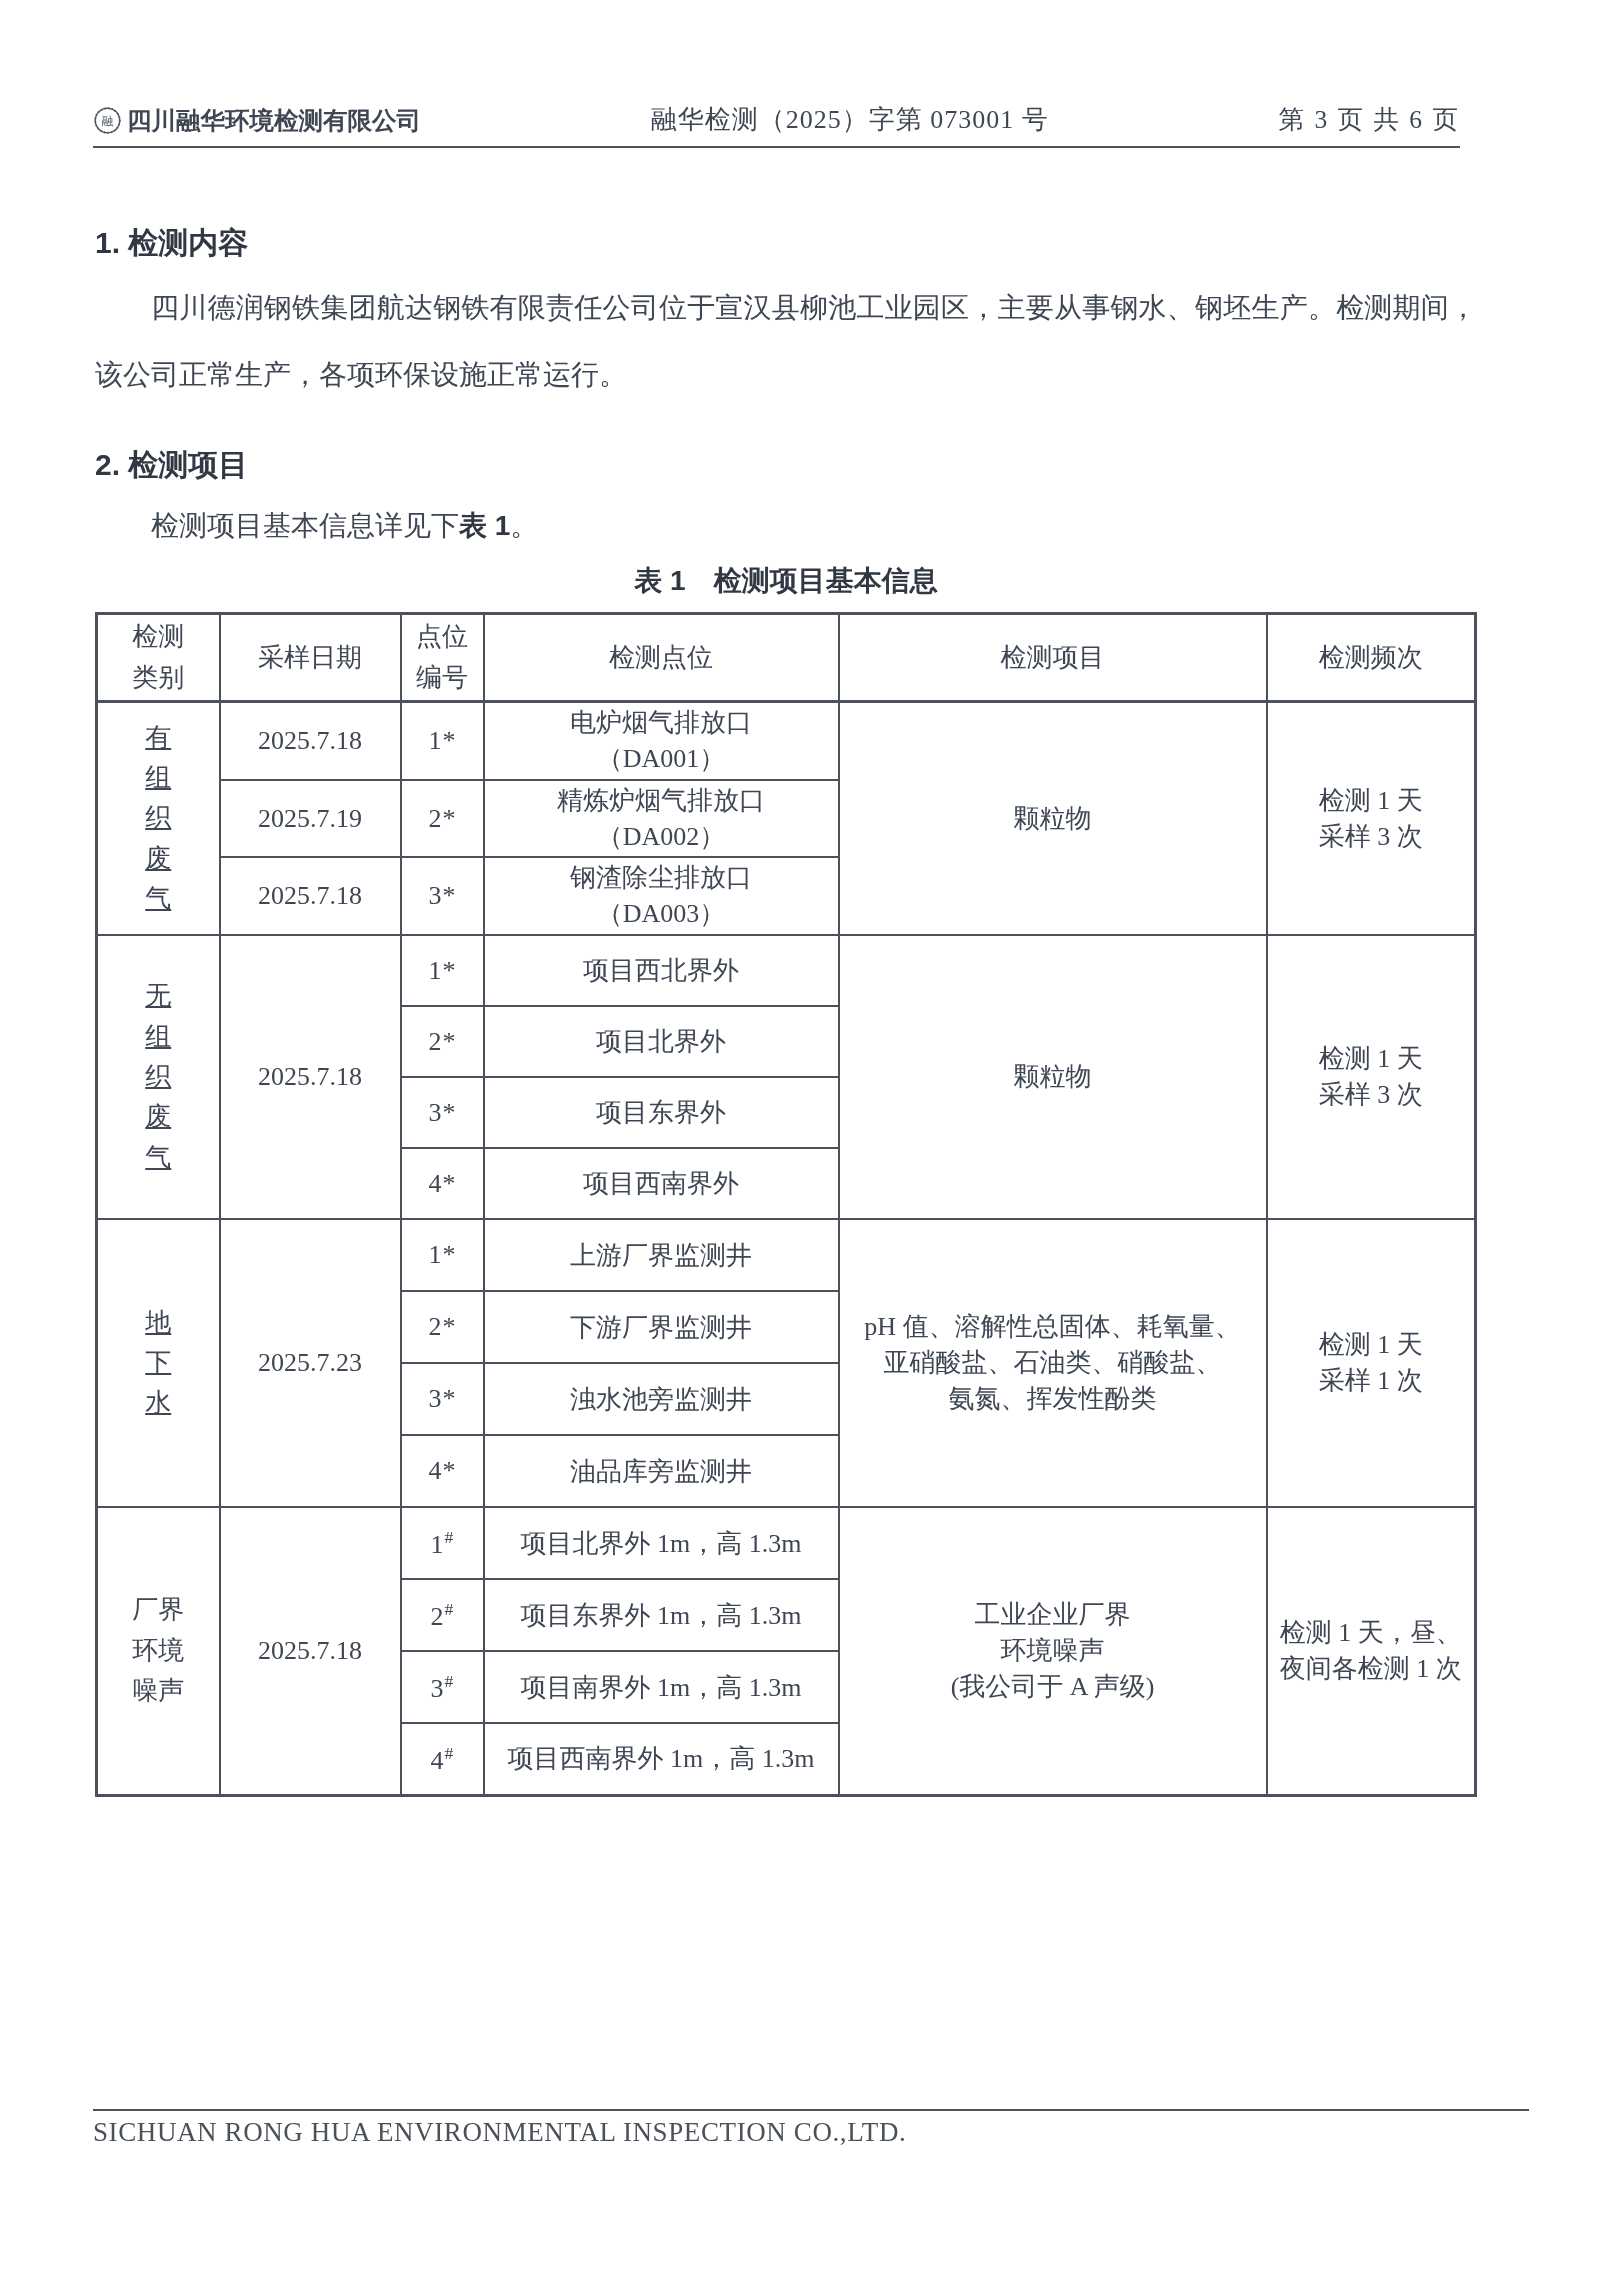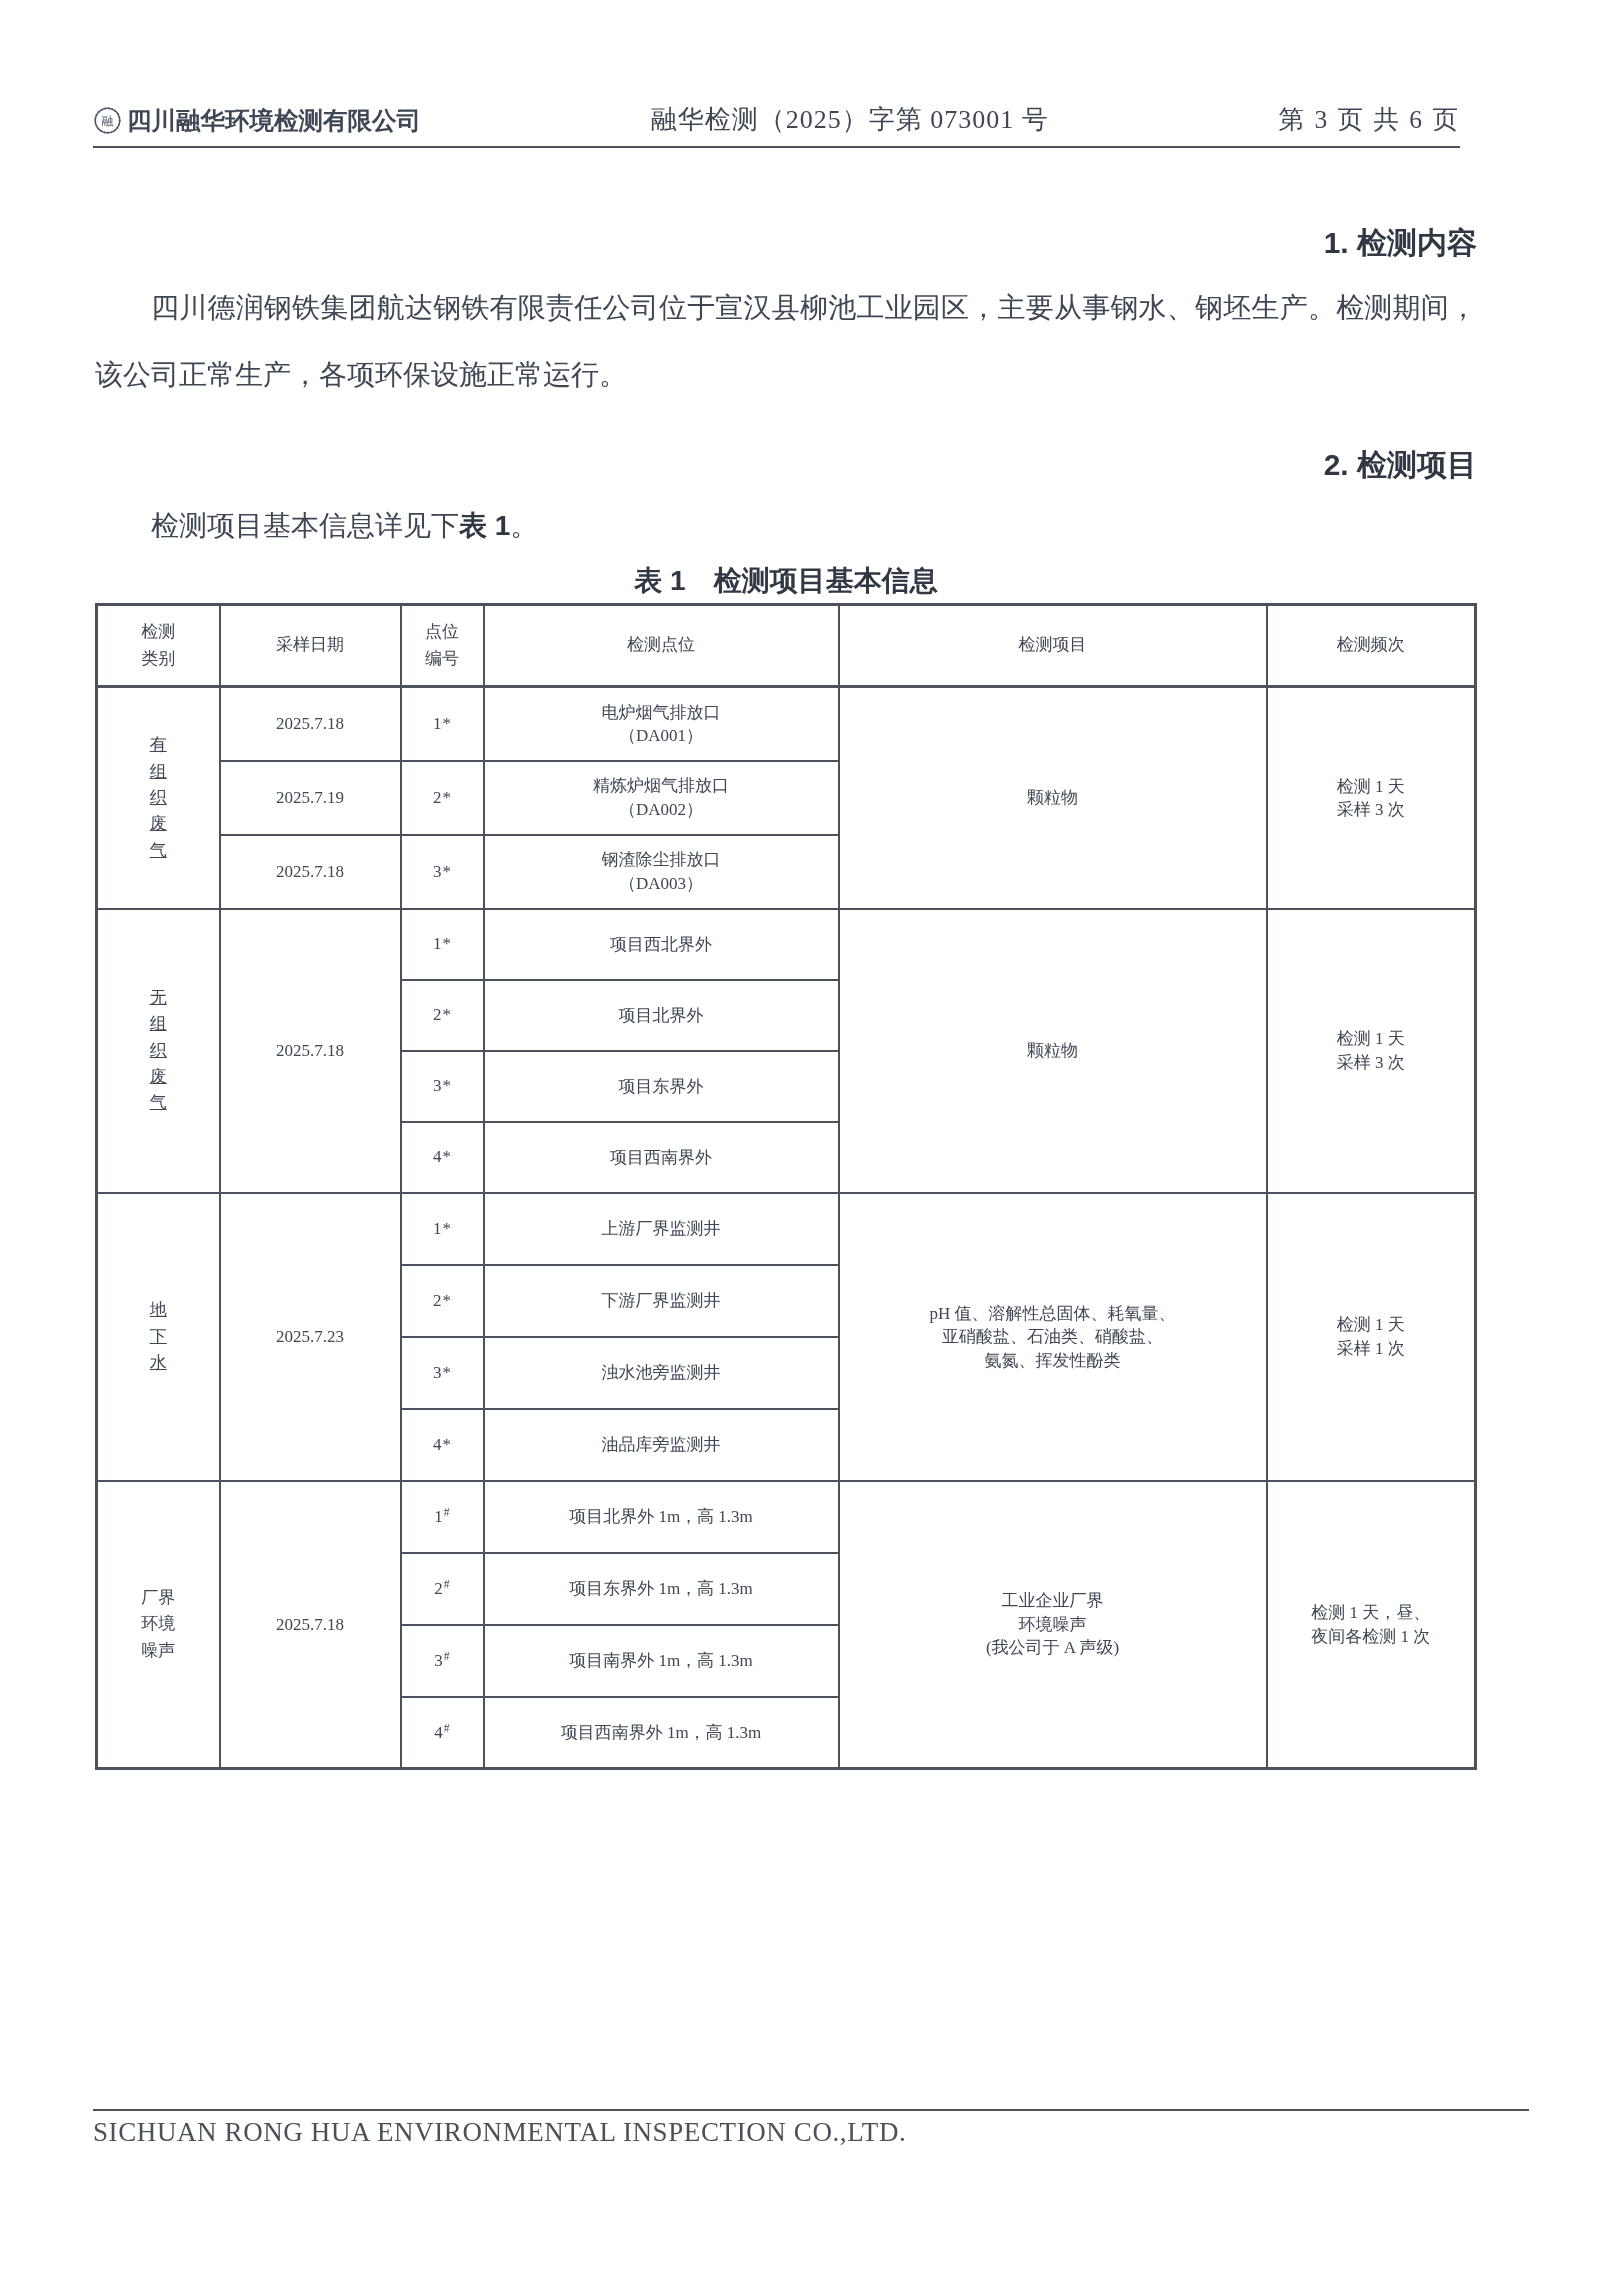--- a/index.html
+++ b/index.html
@@ -30,46 +30,46 @@
     font-family:Liberation Mono, monospace;
     font-weight:700;font-size:24.5px;color:var(--ink);
   }
   .hdr-doc{font-size:26px;letter-spacing:1px;}
   .hdr-page{font-size:25.5px;letter-spacing:2px;}
   
   .content{position:absolute;top:186px;left:95px;width:1382px;}
   h1.sec{
     font-family:"Liberation Sans","DejaVu Sans",sans-serif;
     font-size:30px;font-weight:700;color:var(--ink-strong);
-    margin:35px 0 0 0;line-height:1.45;text-align:right;
+    margin:35px 0 0 0;line-height:1.45;
   }
   p.para{
     margin:9.8px 0 0 0;
     font-size:28px;line-height:67px;
     text-indent:2em;
     text-align:justify;text-justify:inter-character;
   }
   p.intro{margin:13.7px 0 0 0;font-size:28px;line-height:51px;text-indent:2em;}
   p.intro b{
     font-family:"Liberation Sans","DejaVu Sans",sans-serif;
     font-weight:700;color:var(--ink-strong);
   }
   .tbl-title{
     margin:7.8px 0 0 0;text-align:center;
     font-family:"Liberation Sans","DejaVu Sans",sans-serif;
     font-weight:700;font-size:28px;color:var(--ink-strong);
     line-height:43px;
   }
   
   table.mon{
-    margin-top:1px;
+    margin-top:10px;
     border-collapse:collapse;table-layout:fixed;
     width:1379px;
     border:3.9px solid var(--bc);
-    font-size:17px;color:var(--ink);
+    font-size:26px;color:var(--ink);
   }
   table.mon th,table.mon td{
     border:2px solid var(--bc);
     text-align:center;vertical-align:middle;
     padding:2px 3.9px;
     overflow:hidden;
   }
   table.mon thead th{
     border-bottom:3.9px solid var(--bc);
     font-weight:normal;line-height:1.35;

